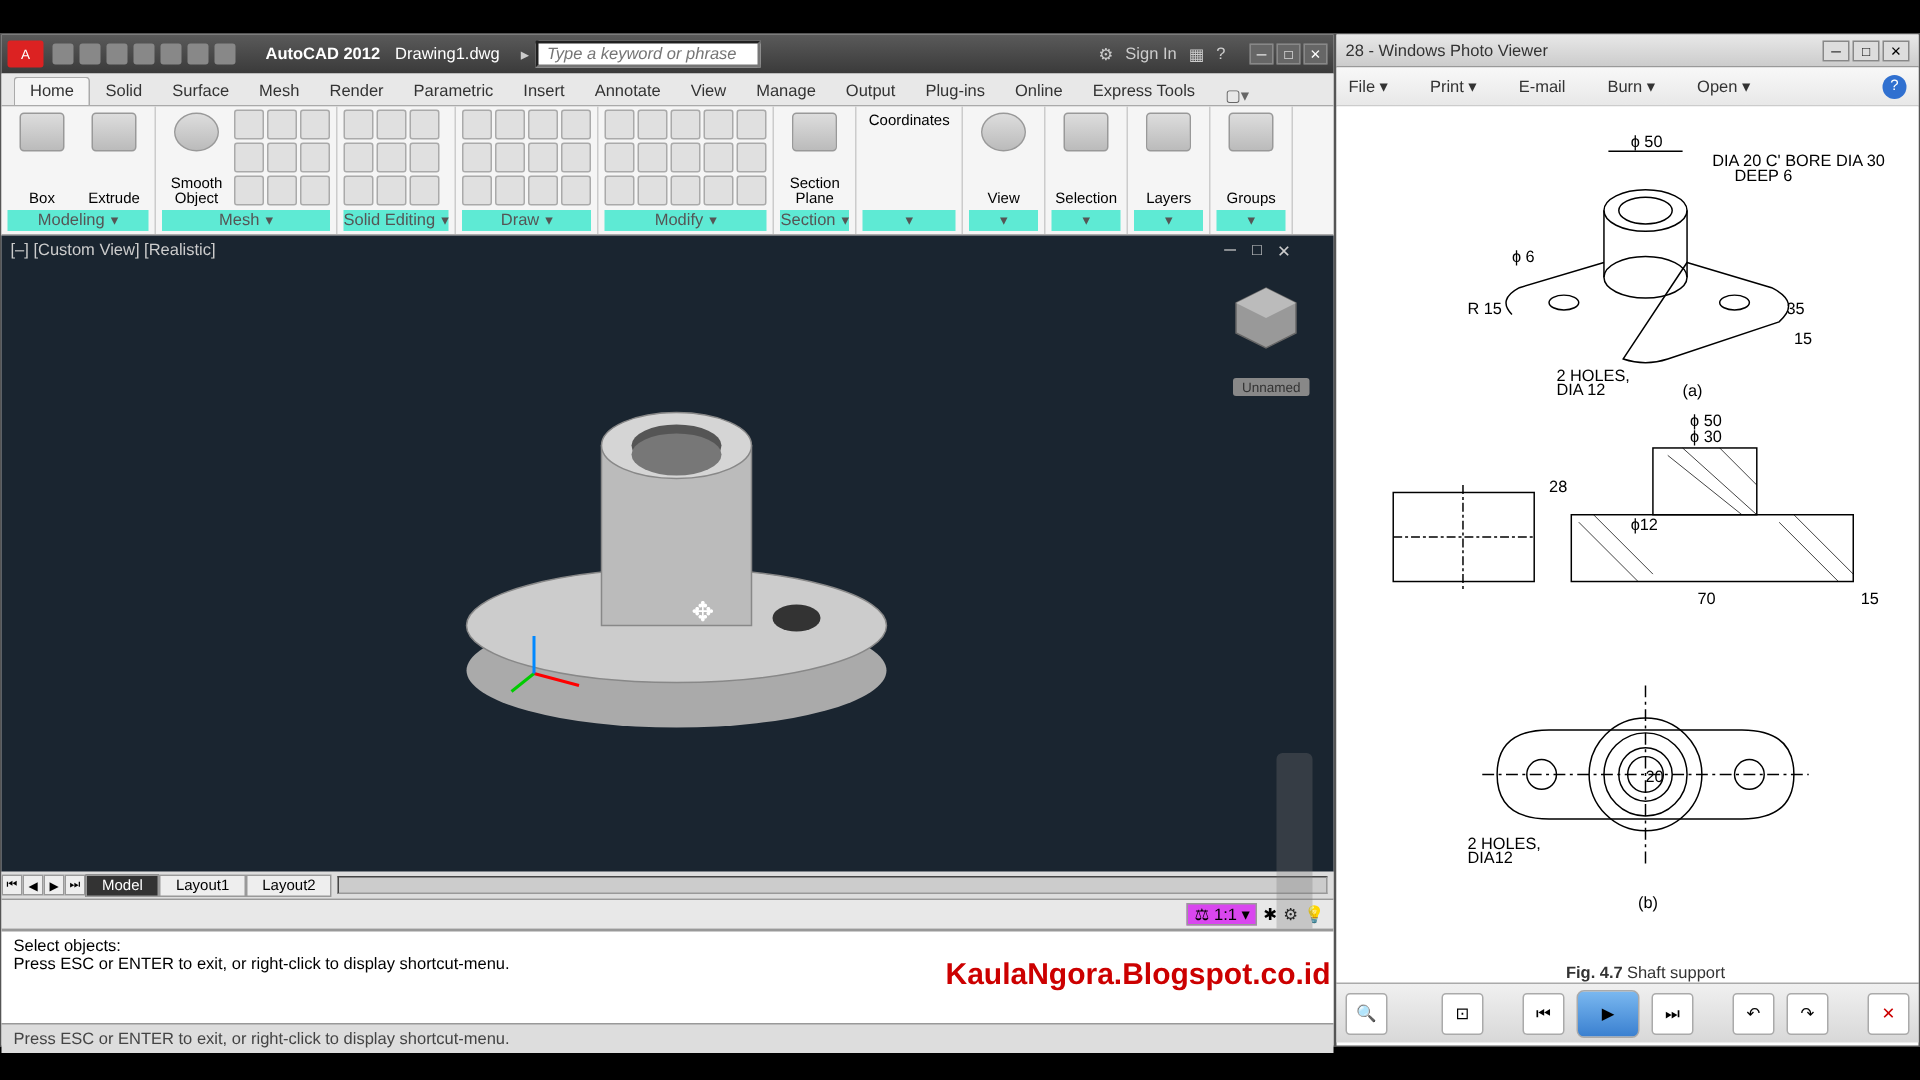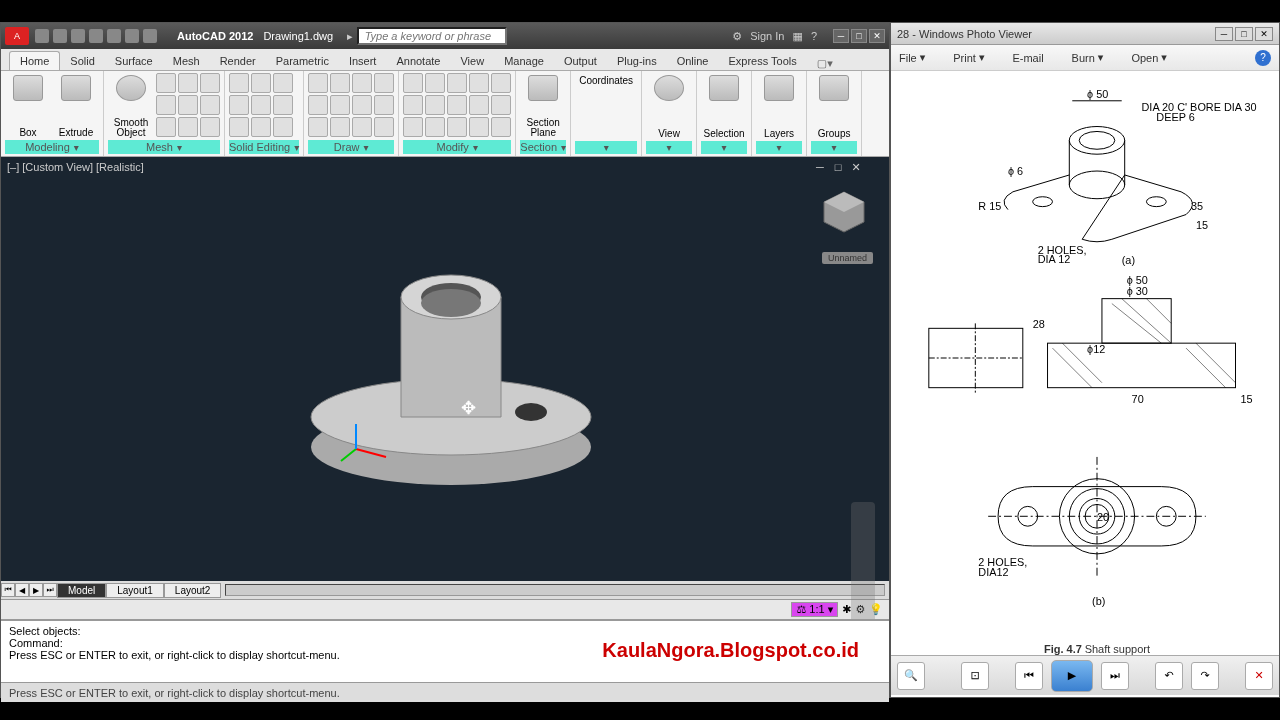--- a/index.html
+++ b/index.html
@@ -33,21 +33,21 @@
 .vp-label{position:absolute;top:4px;left:6px;color:#ccc;font-size:11px;}
 .vp-ctrl{position:absolute;top:4px;right:26px;display:flex;gap:4px;}
 .vp-ctrl span{color:#ccc;width:14px;height:14px;text-align:center;}
 .model-tabs{background:#ddd;height:18px;display:flex;align-items:center;}
 .model-tabs .nav{display:flex;}
 .model-tabs .nav span{width:14px;height:14px;border:1px solid #999;background:#eee;display:flex;align-items:center;justify-content:center;font-size:8px;}
 .mtab{padding:1px 10px;border:1px solid #999;background:#eee;font-size:10px;}
 .mtab.active{background:#333;color:#fff;}
 .status-mini{background:#e8e8e8;height:20px;display:flex;align-items:center;padding:0 6px;border-top:1px solid #999;justify-content:flex-end;gap:4px;}
 .cmd{background:#fff;height:63px;padding:4px 8px;font-family:Consolas,monospace;font-size:11px;border-top:2px solid #999;position:relative;}
-.watermark{position:absolute;right:30px;top:18px;color:#c00;font-size:20px;font-weight:bold;text-shadow:1px 1px 0 #fff;text-align:center;}
+.watermark{position:absolute;right:2px;top:18px;color:#c00;font-size:20px;font-weight:bold;text-shadow:1px 1px 0 #fff;text-align:center;}
 .statusbar{background:#ddd;height:20px;display:flex;align-items:center;padding:0 8px;font-size:10px;color:#444;border-top:1px solid #999;}
 .render3d{position:absolute;left:300px;top:60px;width:300px;height:300px;}
 .viewcube{position:absolute;right:20px;top:30px;width:50px;height:50px;}
 .ucs{position:absolute;left:335px;top:262px;}
 
 .pv-title{background:linear-gradient(#e8e8e8,#ccc);height:22px;display:flex;align-items:center;padding:0 6px;border-bottom:1px solid #999;}
 .pv-title-text{flex:1;color:#333;}
 .pv-win{display:flex;gap:2px;}
 .pv-win span{width:18px;height:14px;border:1px solid #888;background:#ddd;display:flex;align-items:center;justify-content:center;font-size:9px;}
 .pv-menu{background:linear-gradient(#f8f8f8,#e8e8e8);height:26px;display:flex;align-items:center;padding:0 8px;gap:28px;border-bottom:1px solid #ccc;}
@@ -302,21 +302,20 @@
   </div>
   <div class="status-mini">
     <span style="border:1px solid #999;padding:0 4px;background:#d946ef">⚖ <span>1:1</span> ▾</span>
     <span>✱</span>
     <span>⚙</span>
     <span>💡</span>
   </div>
 
   <div class="cmd">
     <div>Select objects:</div>
-    <div>Command:</div>
     <div>Press ESC or ENTER to exit, or right-click to display shortcut-menu.</div>
     <div class="watermark">KaulaNgora.Blogspot.co.id</div>
   </div>
 
   <div class="statusbar">
     <span>Press ESC or ENTER to exit, or right-click to display shortcut-menu.</span>
   </div>
 </div>
 
 <div class="app-photo">

